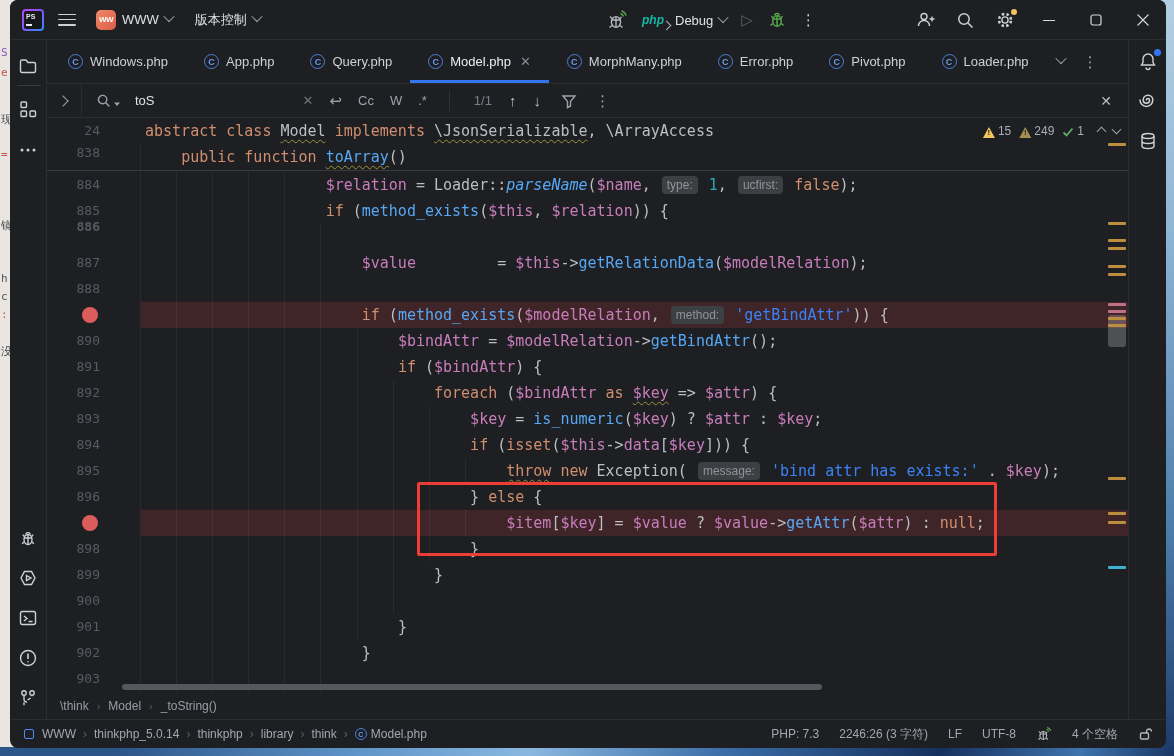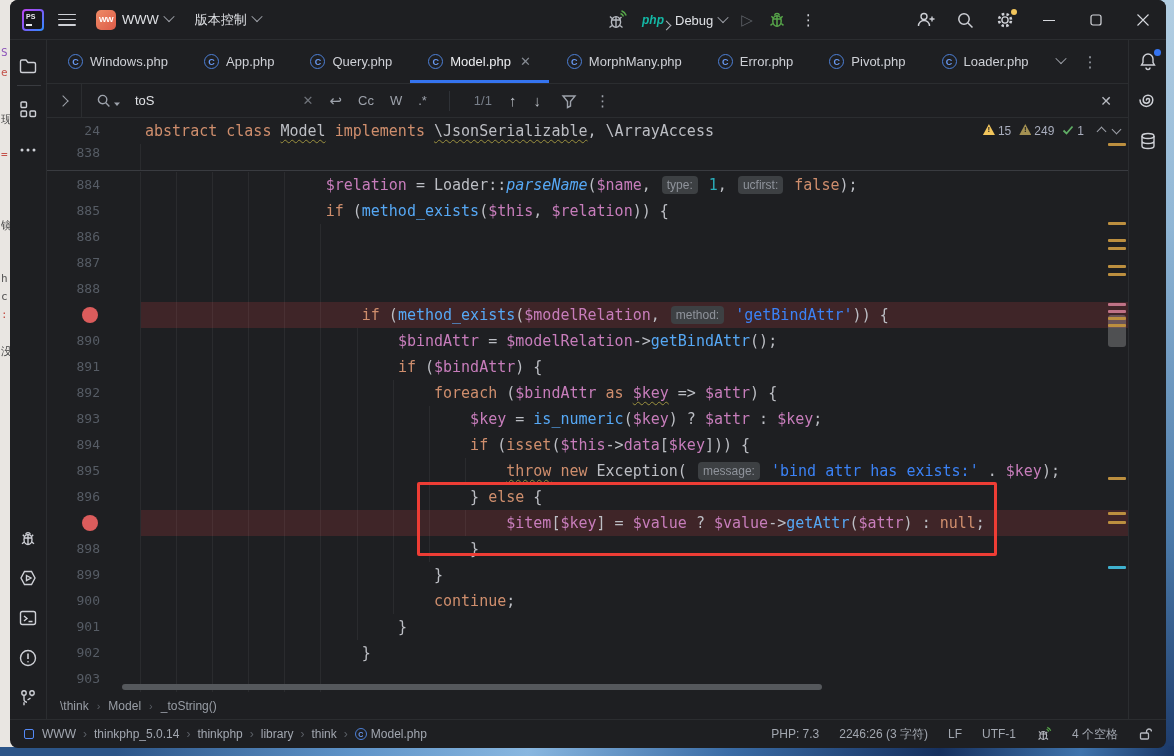--- a/index.html
+++ b/index.html
@@ -60,21 +60,21 @@
 .lnum{position:absolute;left:0;width:53px;height:26px;line-height:26px;text-align:right;color:#565c65;font-size:13px}
 .bpdot{position:absolute;left:35px;width:16px;height:16px;border-radius:50%;background:#db5c5c}
 .bpband{position:absolute;left:94px;right:0;height:26px;background:#3f2528}
 .guide{position:absolute;width:1px;height:26px;background:rgba(255,255,255,.055)}
 .cg-k{color:#cf8e6d}.cg-v{color:#c77dbb}.cg-d{color:#bcbec4}.cg-f{color:#56a8f5}
 .cg-fi{color:#56a8f5;font-style:italic}.cg-s{color:#3b82f6}.cg-n{color:#2aacb8}
 .cg-h{display:inline-block;background:#3d4043;color:#8f939b;border-radius:4px;font-family:"Liberation Sans",sans-serif;font-size:12px;height:18px;line-height:18px;padding:0 5px;vertical-align:1px;margin:0 2px}
 .sq{text-decoration:underline wavy #9c913f 1px;text-underline-offset:3px}
 #sticky-sep{position:absolute;left:0;right:0;top:52px;height:1px;background:#393b40}
 #insp{position:absolute;top:0;right:8px;height:26px;display:flex;align-items:center;gap:8px;font-family:"Liberation Sans",sans-serif;font-size:12px;color:#a8adbd}
-.insp-item{display:flex;align-items:flex-start;gap:3px}
+.insp-item{display:flex;align-items:flex-end;gap:3px}
 .warn-tri{width:12px;height:11px;background:#f2c55c;clip-path:polygon(50% 0,100% 100%,0 100%);position:relative}
 .warn-tri:after{content:"!";position:absolute;left:0;right:0;top:1px;text-align:center;font-size:8px;font-weight:bold;color:#1e1f22}
 .warn-tri.weak{background:#a49152}
 .insp-chev{width:7px;height:7px;border-right:1.4px solid #9da0a8;border-bottom:1.4px solid #9da0a8}
 #annotation-box{position:absolute;border:3px solid #ee3d35;border-radius:2px}
 .smark{position:absolute;height:3px;border-radius:1px}
 #vthumb{position:absolute;background:rgba(255,255,255,.22);border-radius:3px}
 #hscroll{position:absolute;height:6px;border-radius:3px;background:#55585c}
 
 #breadcrumbs{height:27px;flex:0 0 27px;display:flex;align-items:center;padding-left:13px;font-size:12px;color:#999ea6}
@@ -321,48 +321,50 @@
         </span>
         <span class="kebab" style="margin-left:18px;color:#9da2ab">⋮</span>
         <span id="search-close">✕</span>
       </div>
 
       <div id="editor">
           <div class="lnum" style="top: 0px;">24</div>
           <div class="eline" style="top: 0px;"><span></span><span class="cg-k">abstract class </span><span class="cg-d sq">Model</span><span class="cg-d"> </span><span class="cg-k">implements</span><span class="cg-d"> </span><span class="cg-d sq">\JsonSerializable</span><span class="cg-d">, \ArrayAccess</span></div>
           <div class="guide" style="top: 26px; left: 93px;"></div>
           <div class="lnum" style="top: 22px;">838</div>
+          <div class="eline" style="top: 26px;"><span>    </span><span class="cg-k">public function </span><span class="cg-f sq">toArray</span><span class="cg-d">()</span></div>
           <div class="guide" style="top: 54px; left: 93px;"></div>
           <div class="guide" style="top: 54px; left: 129.092px;"></div>
           <div class="guide" style="top: 54px; left: 165.184px;"></div>
           <div class="guide" style="top: 54px; left: 201.276px;"></div>
           <div class="guide" style="top: 54px; left: 237.368px;"></div>
           <div class="lnum" style="top: 54px;">884</div>
           <div class="eline" style="top: 54px;"><span>                    </span><span class="cg-v">$relation</span><span class="cg-d"> = </span><span class="cg-d">Loader::</span><span class="cg-fi">parseName</span><span class="cg-d">(</span><span class="cg-v">$name</span><span class="cg-d">, </span><span class="cg-h">type:</span><span class="cg-n"> 1</span><span class="cg-d">, </span><span class="cg-h">ucfirst:</span><span class="cg-k"> false</span><span class="cg-d">);</span></div>
           <div class="guide" style="top: 80px; left: 93px;"></div>
           <div class="guide" style="top: 80px; left: 129.092px;"></div>
           <div class="guide" style="top: 80px; left: 165.184px;"></div>
           <div class="guide" style="top: 80px; left: 201.276px;"></div>
           <div class="guide" style="top: 80px; left: 237.368px;"></div>
           <div class="lnum" style="top: 80px;">885</div>
           <div class="eline" style="top: 80px;"><span>                    </span><span class="cg-k">if</span><span class="cg-d"> (</span><span class="cg-f">method_exists</span><span class="cg-d">(</span><span class="cg-v">$this</span><span class="cg-d">, </span><span class="cg-v">$relation</span><span class="cg-d">)) {</span></div>
           <div class="guide" style="top: 106px; left: 93px;"></div>
           <div class="guide" style="top: 106px; left: 129.092px;"></div>
           <div class="guide" style="top: 106px; left: 165.184px;"></div>
           <div class="guide" style="top: 106px; left: 201.276px;"></div>
           <div class="guide" style="top: 106px; left: 237.368px;"></div>
           <div class="guide" style="top: 106px; left: 273.46px;"></div>
-          <div class="lnum" style="top: 106px;">886</div>
+          <div class="lnum" style="top: 96px; font-weight: bold;">886</div>
           <div class="guide" style="top: 132px; left: 93px;"></div>
           <div class="guide" style="top: 132px; left: 129.092px;"></div>
           <div class="guide" style="top: 132px; left: 165.184px;"></div>
           <div class="guide" style="top: 132px; left: 201.276px;"></div>
           <div class="guide" style="top: 132px; left: 237.368px;"></div>
           <div class="guide" style="top: 132px; left: 273.46px;"></div>
           <div class="lnum" style="top: 132px;">887</div>
+          <div class="eline" style="top: 132px;"><span>                        </span><span class="cg-v">$value</span><span class="cg-d">         = </span><span class="cg-v">$this</span><span class="cg-d">-&gt;</span><span class="cg-f">getRelationData</span><span class="cg-d">(</span><span class="cg-v">$modelRelation</span><span class="cg-d">);</span></div>
           <div class="guide" style="top: 158px; left: 93px;"></div>
           <div class="guide" style="top: 158px; left: 129.092px;"></div>
           <div class="guide" style="top: 158px; left: 165.184px;"></div>
           <div class="guide" style="top: 158px; left: 201.276px;"></div>
           <div class="guide" style="top: 158px; left: 237.368px;"></div>
           <div class="guide" style="top: 158px; left: 273.46px;"></div>
           <div class="lnum" style="top: 158px;">888</div>
           <div class="eline" style="top: 158px;"><span>                        </span></div>
           <div class="bpband" style="top: 184px;"></div>
           <div class="guide" style="top: 184px; left: 93px;"></div>
@@ -482,21 +484,20 @@
           <div class="eline" style="top: 444px;"><span>                                </span><span class="cg-d">}</span></div>
           <div class="guide" style="top: 470px; left: 93px;"></div>
           <div class="guide" style="top: 470px; left: 129.092px;"></div>
           <div class="guide" style="top: 470px; left: 165.184px;"></div>
           <div class="guide" style="top: 470px; left: 201.276px;"></div>
           <div class="guide" style="top: 470px; left: 237.368px;"></div>
           <div class="guide" style="top: 470px; left: 273.46px;"></div>
           <div class="guide" style="top: 470px; left: 309.552px;"></div>
           <div class="guide" style="top: 470px; left: 345.644px;"></div>
           <div class="lnum" style="top: 470px;">900</div>
-          <div class="eline" style="top: 470px;"><span>                                </span><span class="cg-k">continue</span><span class="cg-d">;</span></div>
           <div class="guide" style="top: 496px; left: 93px;"></div>
           <div class="guide" style="top: 496px; left: 129.092px;"></div>
           <div class="guide" style="top: 496px; left: 165.184px;"></div>
           <div class="guide" style="top: 496px; left: 201.276px;"></div>
           <div class="guide" style="top: 496px; left: 237.368px;"></div>
           <div class="guide" style="top: 496px; left: 273.46px;"></div>
           <div class="guide" style="top: 496px; left: 309.552px;"></div>
           <div class="lnum" style="top: 496px;">901</div>
           <div class="eline" style="top: 496px;"><span>                            </span><span class="cg-d">}</span></div>
           <div class="guide" style="top: 522px; left: 93px;"></div>
@@ -597,21 +598,21 @@
         <span class="sb-sep">›</span>
         <span>think</span>
         <span class="sb-sep">›</span>
         <span class="classico" style="width: 12px; height: 12px; font-size: 7px; margin-right: 4px; flex: 0 0 12px;">C</span>
         <span>Model.php</span>
       </span>
     <div id="sb-right">
         <span>PHP: 7.3</span>
         <span>2246:26 (3 字符)</span>
         <span>LF</span>
-        <span>UTF-1</span>
+        <span>UTF-8</span>
         <span>
           <svg width="16" height="16" viewBox="0 0 22 22">
             <g stroke="#b5b8bf" stroke-width="1.6" fill="none">
               <ellipse cx="10" cy="13" rx="4.6" ry="5.4"></ellipse>
               <path d="M10 7.6 v10.8 M5.5 11 h9 M6 16.5 l-2.5 2 M14 16.5 l2.5 2 M6 9.5 L4 7.5 M14 9.5 l1.5-1.5"></path>
             </g>
             <g stroke="#57a64a" stroke-width="1.7" fill="none">
               <path d="M14.5 4.5 a5 5 0 0 1 3 3"></path>
               <path d="M15.5 1.8 a8 8 0 0 1 4.7 4.7"></path>
             </g>

